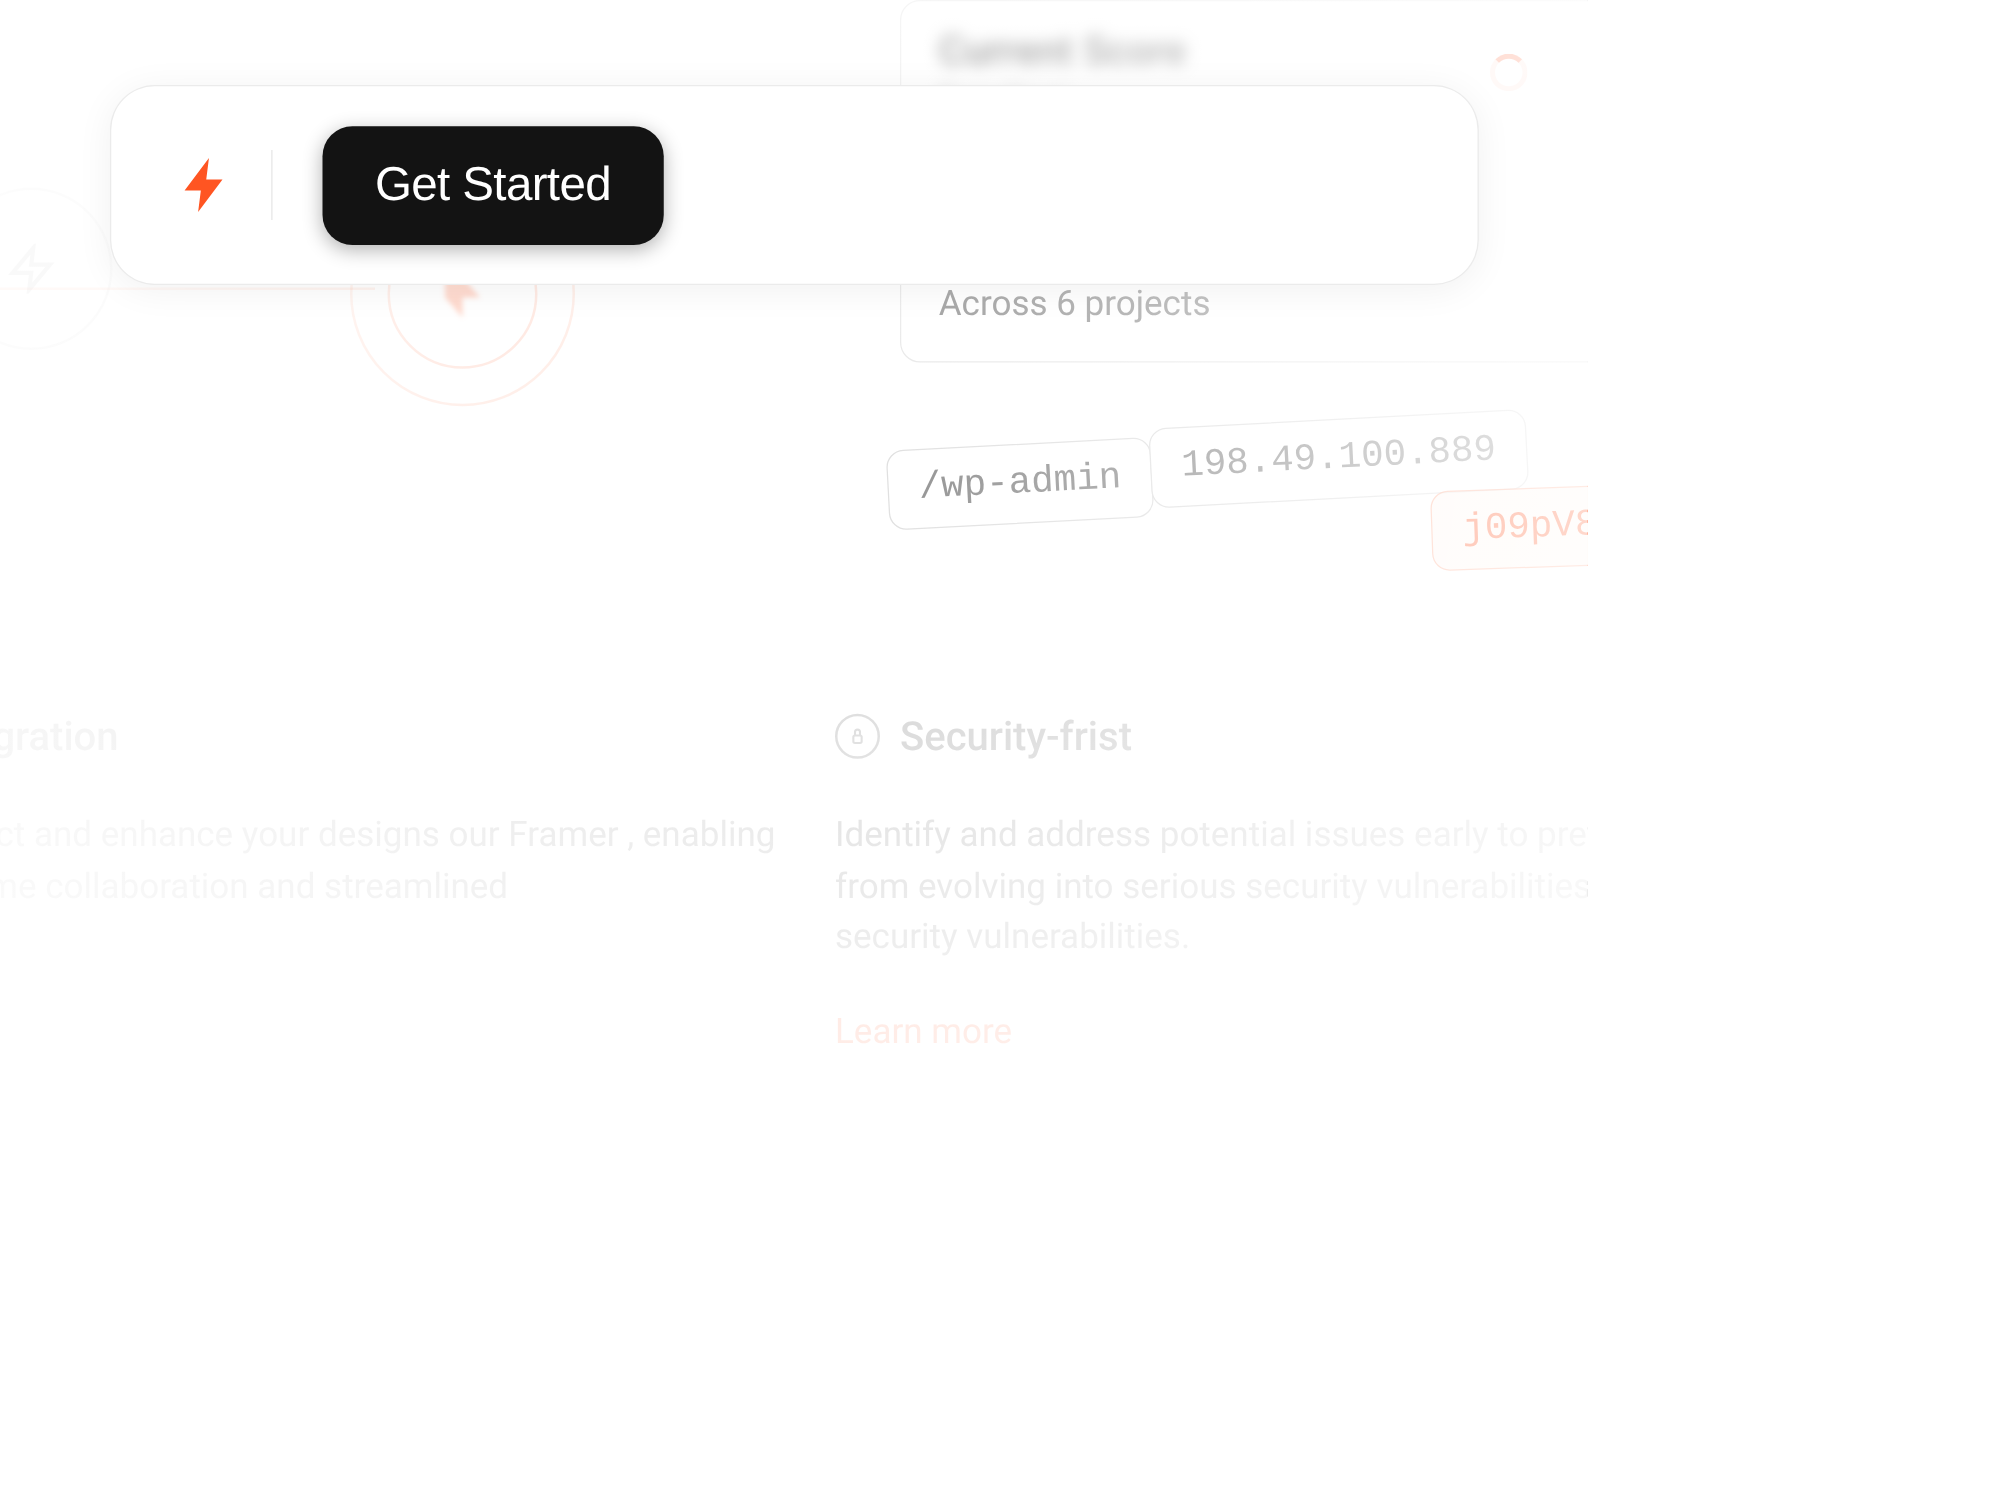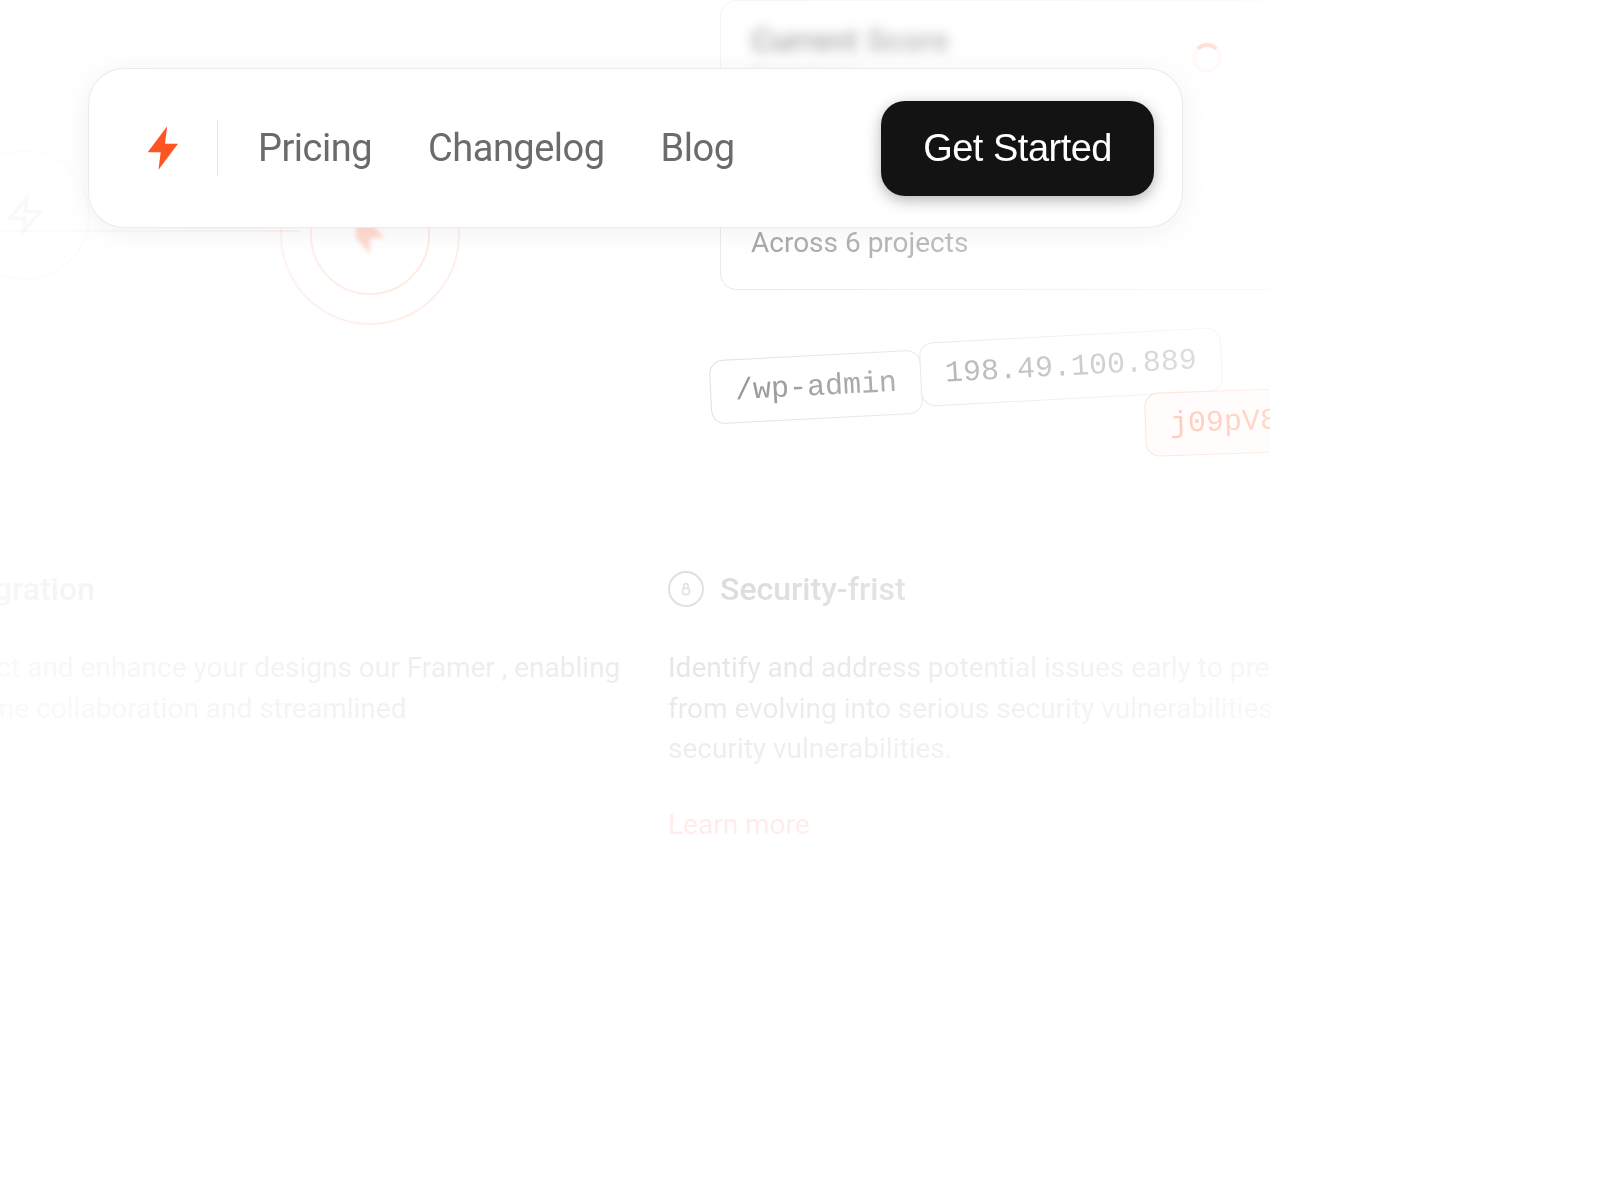--- a/index.html
+++ b/index.html
@@ -380,19 +380,14 @@
 
 <div class="white-fade"></div>
 
 <nav class="navbar">
   <div class="navbar-logo">
     <svg width="52" height="52" viewBox="0 0 24 24" fill="#ff5522">
       <path d="M13 2L4 14h6l-1 8 9-12h-6l1-8z"></path>
     </svg>
   </div>
   <div class="navbar-divider"></div>
-  <div class="navbar-links">
-    <span class="navbar-link">Pricing</span>
-    <span class="navbar-link">Changelog</span>
-    <span class="navbar-link">Blog</span>
-  </div>
   <button class="navbar-cta">Get Started</button>
 </nav>
 
 </body></html>

